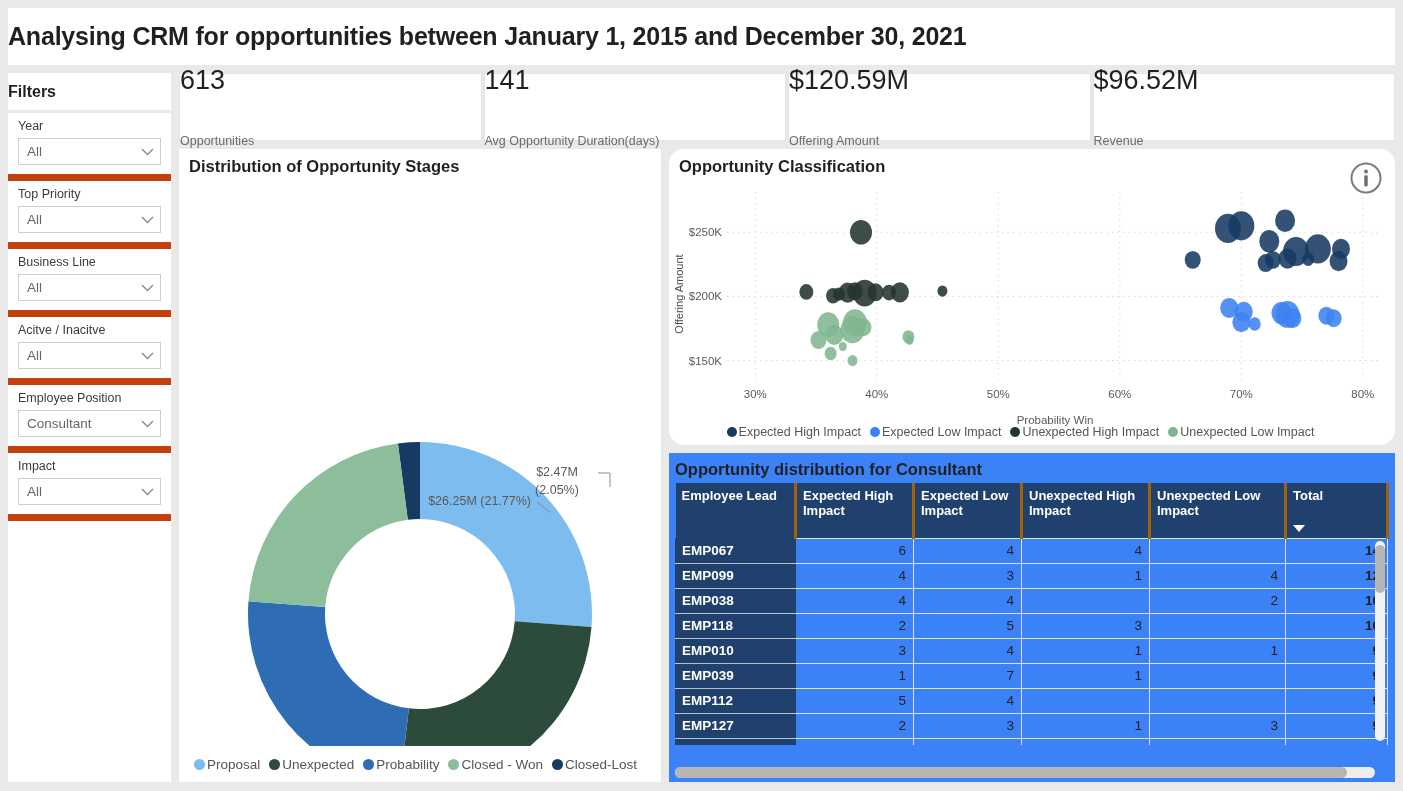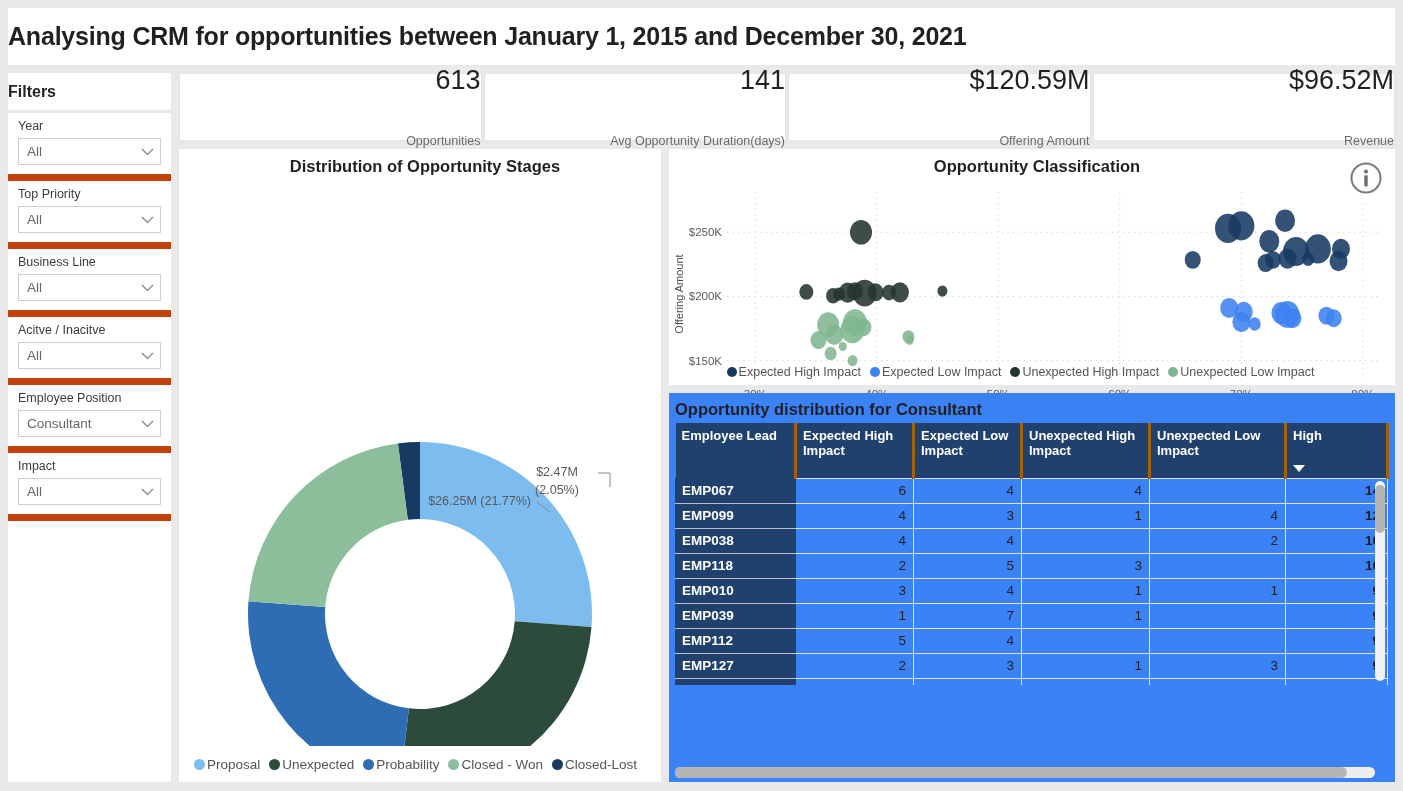--- a/index.html
+++ b/index.html
@@ -42,36 +42,35 @@
   .chev { width:13px; height:8px; flex:0 0 auto; }
   .sidebar-rest { flex:1; background:#fff; }
 
   
   .main { flex:1; display:flex; flex-direction:column; gap:8px; }
 
   
   .kpis { display:flex; gap:2px; height:68px; }
   .kpi {
     flex:1; background:#ffffff; border:1px solid #e4e4e4;
-    display:flex; flex-direction:column; align-items:flex-end; justify-content:center;gap:36px;
+    display:flex; flex-direction:column; align-items:flex-start; justify-content:center;gap:36px;
   }
   .kpi-value { font-size:27px; color:#231f20; line-height:1.05; font-weight:400; }
   .kpi-label { font-size:12.5px; color:#6b6b6b; margin-top:3px; }
 
   
   .panels { flex:1; display:flex; gap:8px; }
   .panel-left  { width:482px; background:#fff; position:relative; }
   .panel-right { flex:1; display:flex; flex-direction:column; gap:8px; }
-  .panel-scatter { height:236px; background:#fff; position:relative; }
+  .panel-scatter { height:296px; background:#fff; position:relative;border-radius:15px; }
   .panel-table { flex:1; background:#3b82f6; position:relative; overflow:hidden; }
 
   .panel-title {
     font-size:16.5px; font-weight:bold; color:#231f20;
     padding:8px 0 0 10px;
-    text-align:center;
   }
 
   
   .donut-wrap { position:relative; width:482px; height:570px; }
   .donut-svg { position:absolute; left:0; top:0; }
   .pie-label { font-size:12.5px; fill:#595959; font-family:"Liberation Sans", sans-serif; }
   .leader { stroke:#8a8a8a; stroke-width:1; fill:none; }
 
   .legend-pie {
     position:absolute; bottom:10px; left:0; width:482px;
@@ -388,21 +387,21 @@
                     <col style="width:102px">
                 </colgroup>
                 <thead>
                   <tr>
                     <th>Employee Lead</th>
                     <th>Expected High Impact</th>
                     <th>Expected Low Impact</th>
                     <th>Unexpected High Impact</th>
                     <th>Unexpected Low Impact</th>
                     <th class="total-h">
-                      <span>High</span>
+                      <span>Total</span>
                       <span class="sort-caret"></span>
                     </th>
                   </tr>
                 </thead>
                 <tbody id="tbl-body">
                     <tr>
                       <td class="lead">EMP067</td>
                       <td>6</td>
                       <td>4</td>
                       <td>4</td>

